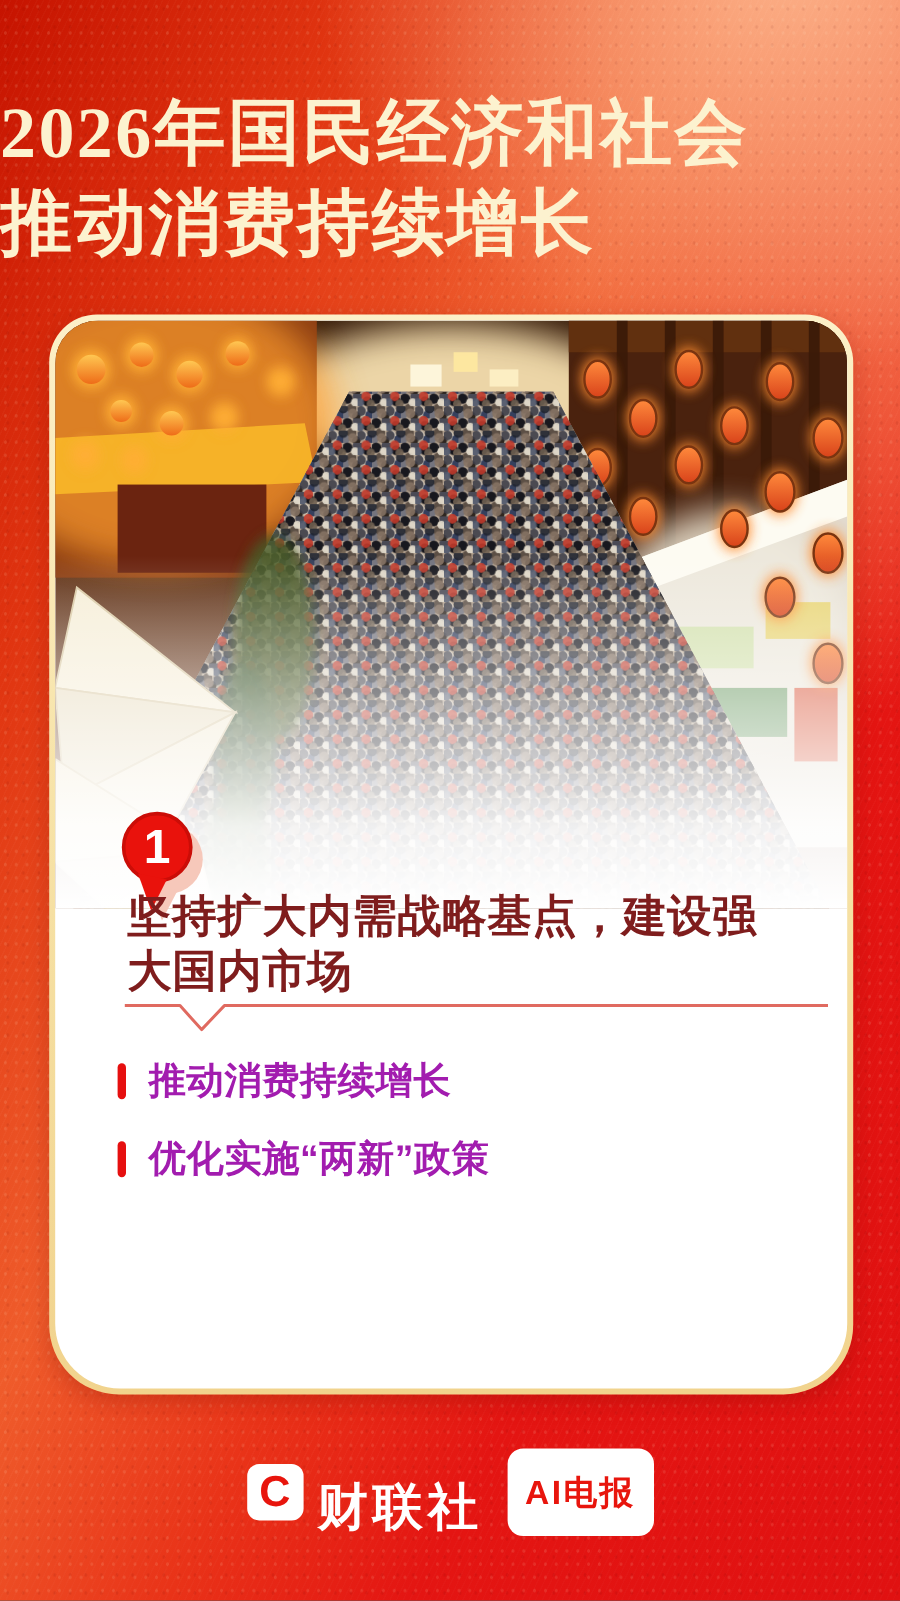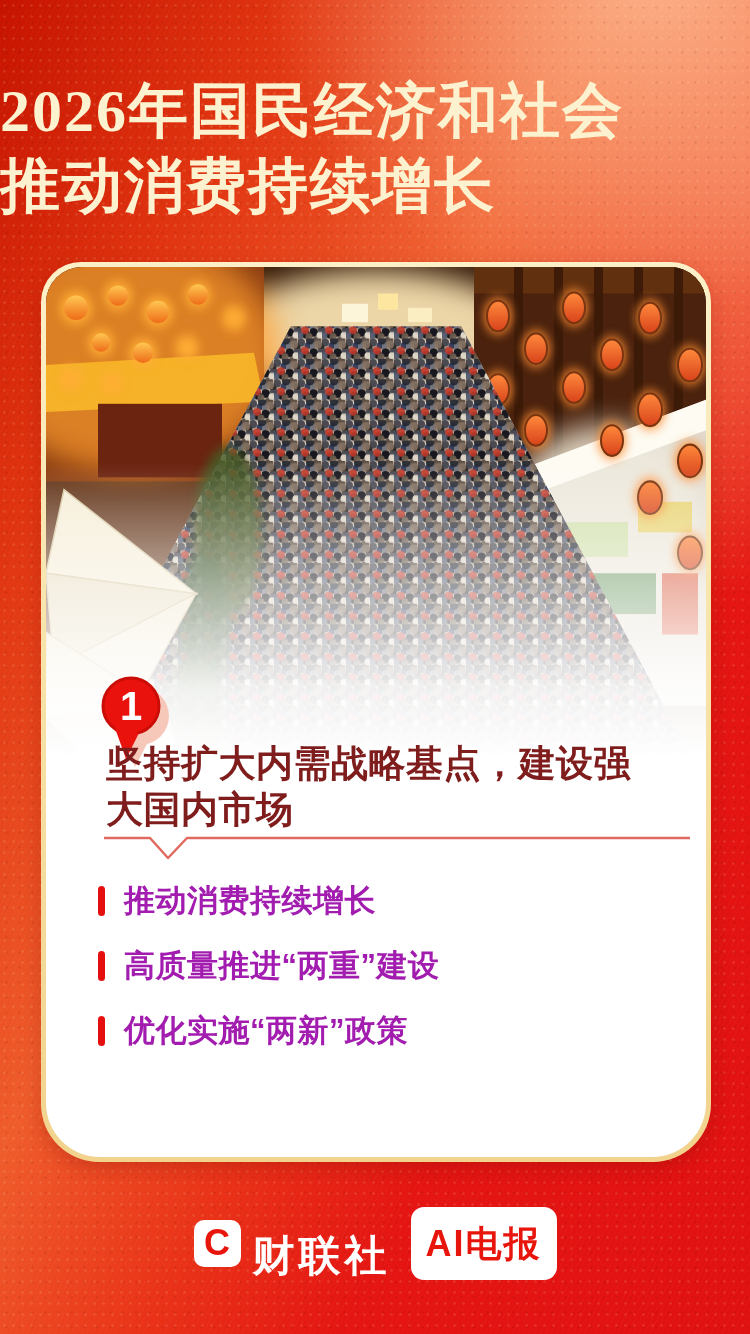--- a/index.html
+++ b/index.html
@@ -81,21 +81,21 @@
   }
   .brand{ display:flex; align-items:center; gap:12px; }
   .brand-c{
     width:47px; height:47px; border-radius:10px; background:#ffffff;
     display:flex; align-items:center; justify-content:center;
     color:#E8150D; font-size:36px; font-weight:800;
   }
   .brand-name{ color:#ffffff; font-size:42px; font-weight:800; letter-spacing:4px;margin-top:26px; }
   .ai-badge{
     background:#ffffff; border-radius:13px; padding:13px 15px;
-    color:#E8150D; font-size:36px; font-weight:800; letter-spacing:2px; line-height:47px;
+    color:#E8150D; font-size:28px; font-weight:800; letter-spacing:2px; line-height:47px;
   }
 </style>
 </head>
 <body>
 
 <div class="poster">
 
   <header class="title">
     <div>2026年国民经济和社会</div>
     <div>推动消费持续增长</div>
@@ -274,24 +274,20 @@
         <path d="M2 3 H48 L66 23 L85 3 H588" fill="none" stroke="#E06A60" stroke-width="2.5" stroke-linejoin="round"></path>
       </svg>
 
       <ul class="list">
         <li class="list-item">
           <span class="tick"></span>
           <span class="item-text">推动消费持续增长</span>
         </li>
         <li class="list-item">
           <span class="tick"></span>
-          <span class="item-text">高质量推进“两重”建设</span>
-        </li>
-        <li class="list-item">
-          <span class="tick"></span>
           <span class="item-text">优化实施“两新”政策</span>
         </li>
       </ul>
 
     </div>
   </section>
 
   <footer class="footer">
     <div class="brand">
       <span class="brand-c">C</span>

